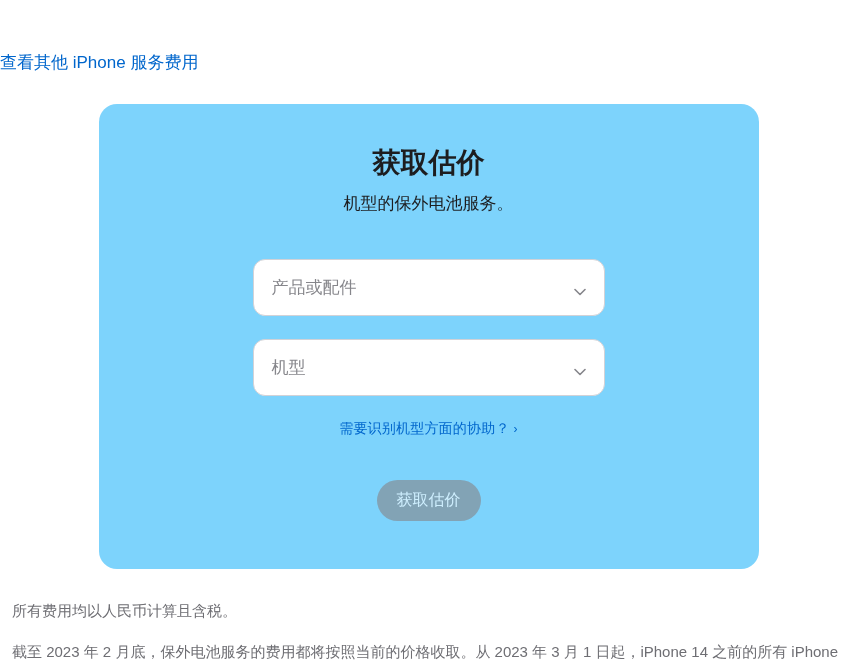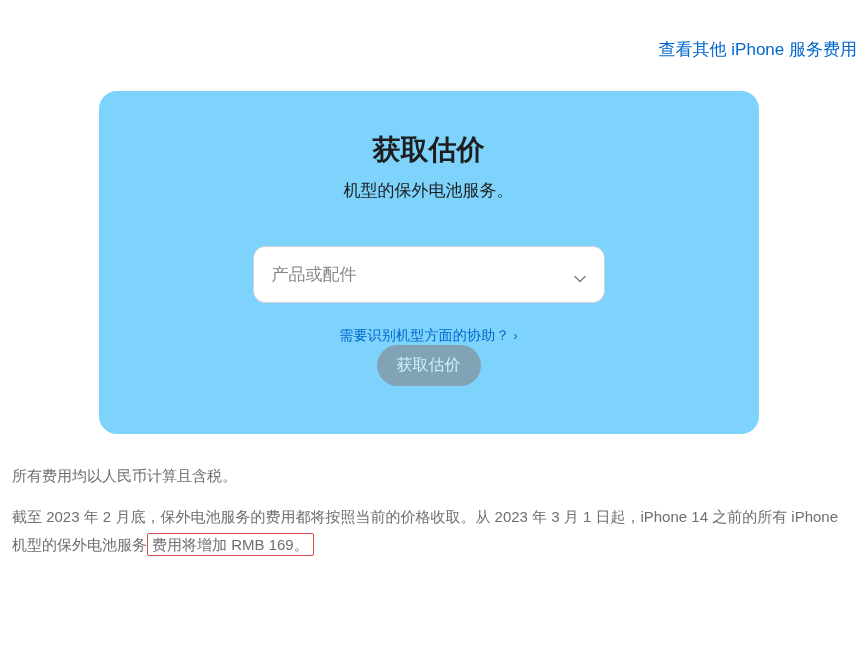--- a/index.html
+++ b/index.html
@@ -8,22 +8,22 @@
       box-sizing: border-box;
     }
     body {
       font-family: -apple-system, BlinkMacSystemFont, "SF Pro Text", "Helvetica Neue", Arial, sans-serif;
       background: #ffffff;
       width: 857px;
       height: 663px;
       overflow: hidden;
     }
     .top-link {
-      text-align: right;
-      padding-top: 38px;
+      text-align: left;
+      padding-top: 51px;
       padding-bottom: 30px;
     }
     .top-link a {
       color: #0066cc;
       font-size: 17px;
       text-decoration: none;
       font-weight: 400;
     }
     .card {
       width: 660px;
@@ -65,20 +65,21 @@
       width: 12px;
       height: 12px;
       display: inline-block;
     }
     .chevron svg {
       width: 12px;
       height: 8px;
     }
     .help-link {
       margin-top: 18px;
+      margin-bottom: 42px;
     }
     .help-link a {
       color: #0066cc;
       font-size: 14px;
       text-decoration: none;
       letter-spacing: 0.2px;
     }
     .help-link .arrow {
       margin-left: 4px;
       font-size: 12px;
@@ -124,20 +125,28 @@
 
   <div class="select-wrap">
     <span class="placeholder">产品或配件</span>
     <span class="chevron">
       <svg viewBox="0 0 12 8" fill="none">
           <path d="M1 1.5L6 6.5L11 1.5" stroke="#86868b" stroke-width="1.6" stroke-linecap="round" stroke-linejoin="round"></path>
         </svg>
     </span>
   </div>
 
+  <div class="select-wrap">
+    <span class="placeholder">机型</span>
+    <span class="chevron">
+      <svg viewBox="0 0 12 8" fill="none">
+          <path d="M1 1.5L6 6.5L11 1.5" stroke="#86868b" stroke-width="1.6" stroke-linecap="round" stroke-linejoin="round"></path>
+        </svg>
+    </span>
+  </div>
 
   <div class="help-link">
     <a href="#">
       <span>需要识别机型方面的协助？</span><span class="arrow">›</span>
     </a>
   </div>
 
   <button class="submit-btn">获取估价</button>
 </div>
 

